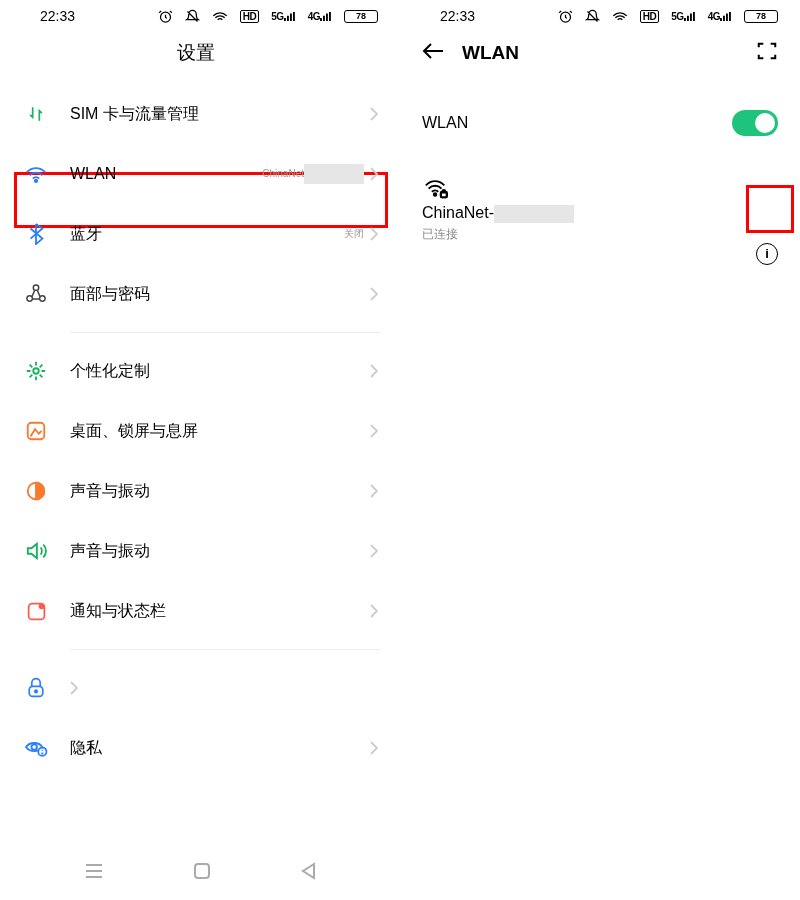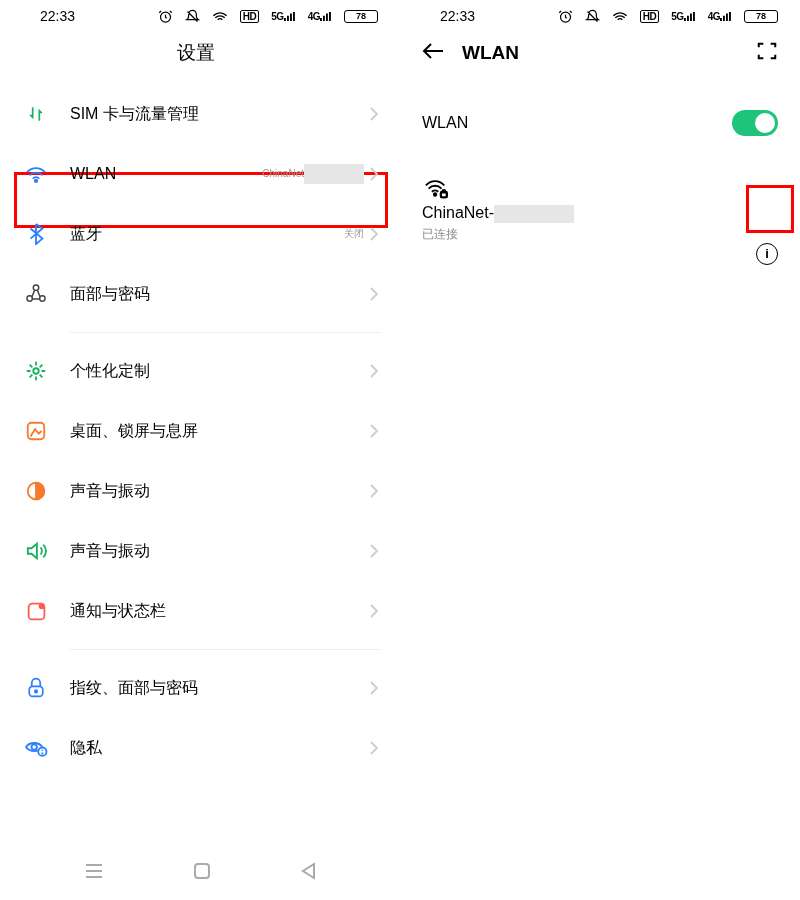--- a/index.html
+++ b/index.html
@@ -226,21 +226,20 @@
       <div class="divider"></div>
 
       <div class="row">
         <span class="icon">
             <svg width="20" height="22" viewBox="0 0 22 26" fill="none" stroke="#2a7fff" stroke-width="2">
               <rect x="3" y="11" width="16" height="12" rx="4"></rect>
               <path d="M6 11V7a5 5 0 0110 0v4"></path>
               <circle cx="11" cy="17" r="1.4" fill="#2a7fff"></circle>
             </svg>
           </span>
-        <span class="label">指纹、面部与密码</span>
         <svg class="chevron" width="8" height="14" viewBox="0 0 8 14" fill="none" stroke="#ccc" stroke-width="1.8">
             <path d="M1 1l6 6-6 6"></path>
           </svg>
       </div>
 
       <div class="row">
         <span class="icon">
             <svg width="24" height="20" viewBox="0 0 26 22" fill="none" stroke="#2a7fff" stroke-width="2">
               <path d="M2 10c4-6 14-6 18 0-4 6-14 6-18 0z"></path>
               <circle cx="11" cy="10" r="3"></circle>

